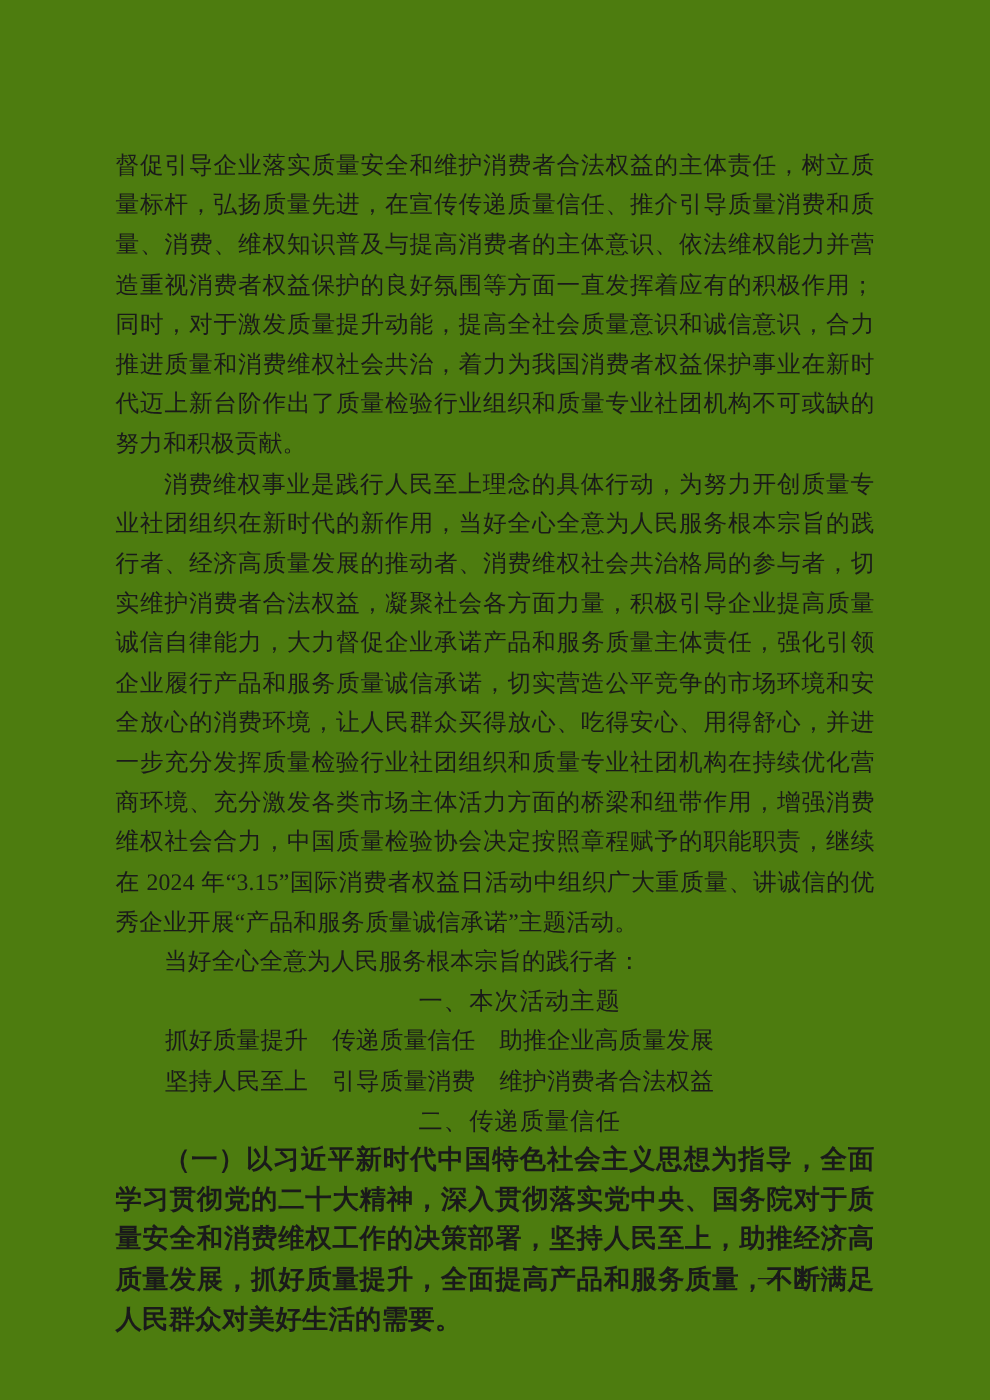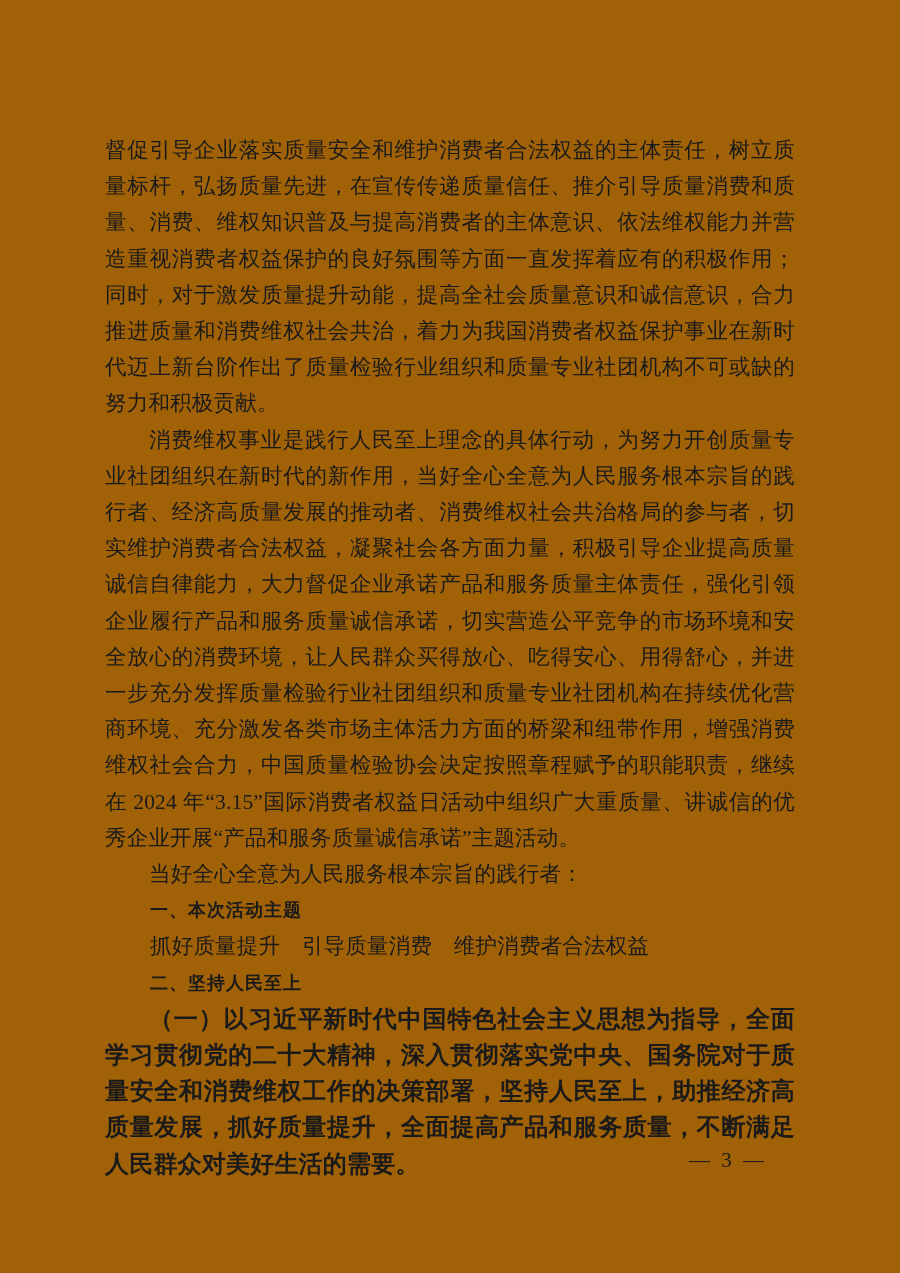--- a/index.html
+++ b/index.html
@@ -12,21 +12,21 @@
     height: 1273px;
     position: relative;
     font-family: "Liberation Serif", serif;
     color: #1a1a1a;
   }
   .page {
     position: absolute;
     left: 0; top: 0;
     width: 900px;
     height: 1273px;
-    background: #a16207;
+    background: #4d7c0f;
     overflow: hidden;
   }
   .doc {
     position: absolute;
     left: 105px;
     top: 132px;
     width: 690px;
     font-size: 21.5px;
     line-height: 36.2px;
     text-align: justify;
@@ -35,23 +35,23 @@
   }
   .doc p {
     margin: 0;
     padding: 0;
   }
   .indent {
     text-indent: 44px;
   }
   .heading {
     font-family: "Liberation Sans", sans-serif;
-    font-weight: bold;
-    font-size: 18px;
-    text-align: left;
+    font-weight: normal;
+    font-size: 22px;
+    text-align: center;
     text-indent: 45px;
     letter-spacing: 1px;
   }
   .theme-line {
     text-align: left;
     text-indent: 45px;
   }
   .bold-para {
     font-weight: bold;
     font-size: 24px;
@@ -68,18 +68,19 @@
 </style>
 </head>
 <body>
 
 <div class="page">
   <div class="doc">
     <p class="body-para">督促引导企业落实质量安全和维护消费者合法权益的主体责任，树立质量标杆，弘扬质量先进，在宣传传递质量信任、推介引导质量消费和质量、消费、维权知识普及与提高消费者的主体意识、依法维权能力并营造重视消费者权益保护的良好氛围等方面一直发挥着应有的积极作用；同时，对于激发质量提升动能，提高全社会质量意识和诚信意识，合力推进质量和消费维权社会共治，着力为我国消费者权益保护事业在新时代迈上新台阶作出了质量检验行业组织和质量专业社团机构不可或缺的努力和积极贡献。</p>
     <p class="body-para indent">消费维权事业是践行人民至上理念的具体行动，为努力开创质量专业社团组织在新时代的新作用，当好全心全意为人民服务根本宗旨的践行者、经济高质量发展的推动者、消费维权社会共治格局的参与者，切实维护消费者合法权益，凝聚社会各方面力量，积极引导企业提高质量诚信自律能力，大力督促企业承诺产品和服务质量主体责任，强化引领企业履行产品和服务质量诚信承诺，切实营造公平竞争的市场环境和安全放心的消费环境，让人民群众买得放心、吃得安心、用得舒心，并进一步充分发挥质量检验行业社团组织和质量专业社团机构在持续优化营商环境、充分激发各类市场主体活力方面的桥梁和纽带作用，增强消费维权社会合力，中国质量检验协会决定按照章程赋予的职能职责，继续在 2024 年“3.15”国际消费者权益日活动中组织广大重质量、讲诚信的优秀企业开展“产品和服务质量诚信承诺”主题活动。</p>
     <p class="body-para indent">当好全心全意为人民服务根本宗旨的践行者：</p>
     <p class="heading">一、本次活动主题</p>
-    <p class="theme-line">抓好质量提升　引导质量消费　维护消费者合法权益</p>
-    <p class="heading">二、坚持人民至上</p>
+    <p class="theme-line">抓好质量提升　传递质量信任　助推企业高质量发展</p>
+    <p class="theme-line">坚持人民至上　引导质量消费　维护消费者合法权益</p>
+    <p class="heading">二、传递质量信任</p>
     <p class="bold-para indent">（一）以习近平新时代中国特色社会主义思想为指导，全面学习贯彻党的二十大精神，深入贯彻落实党中央、国务院对于质量安全和消费维权工作的决策部署，坚持人民至上，助推经济高质量发展，抓好质量提升，全面提高产品和服务质量，不断满足人民群众对美好生活的需要。</p>
   </div>
   <div class="page-number">— 3 —</div>
 </div>
 
 </body></html>

